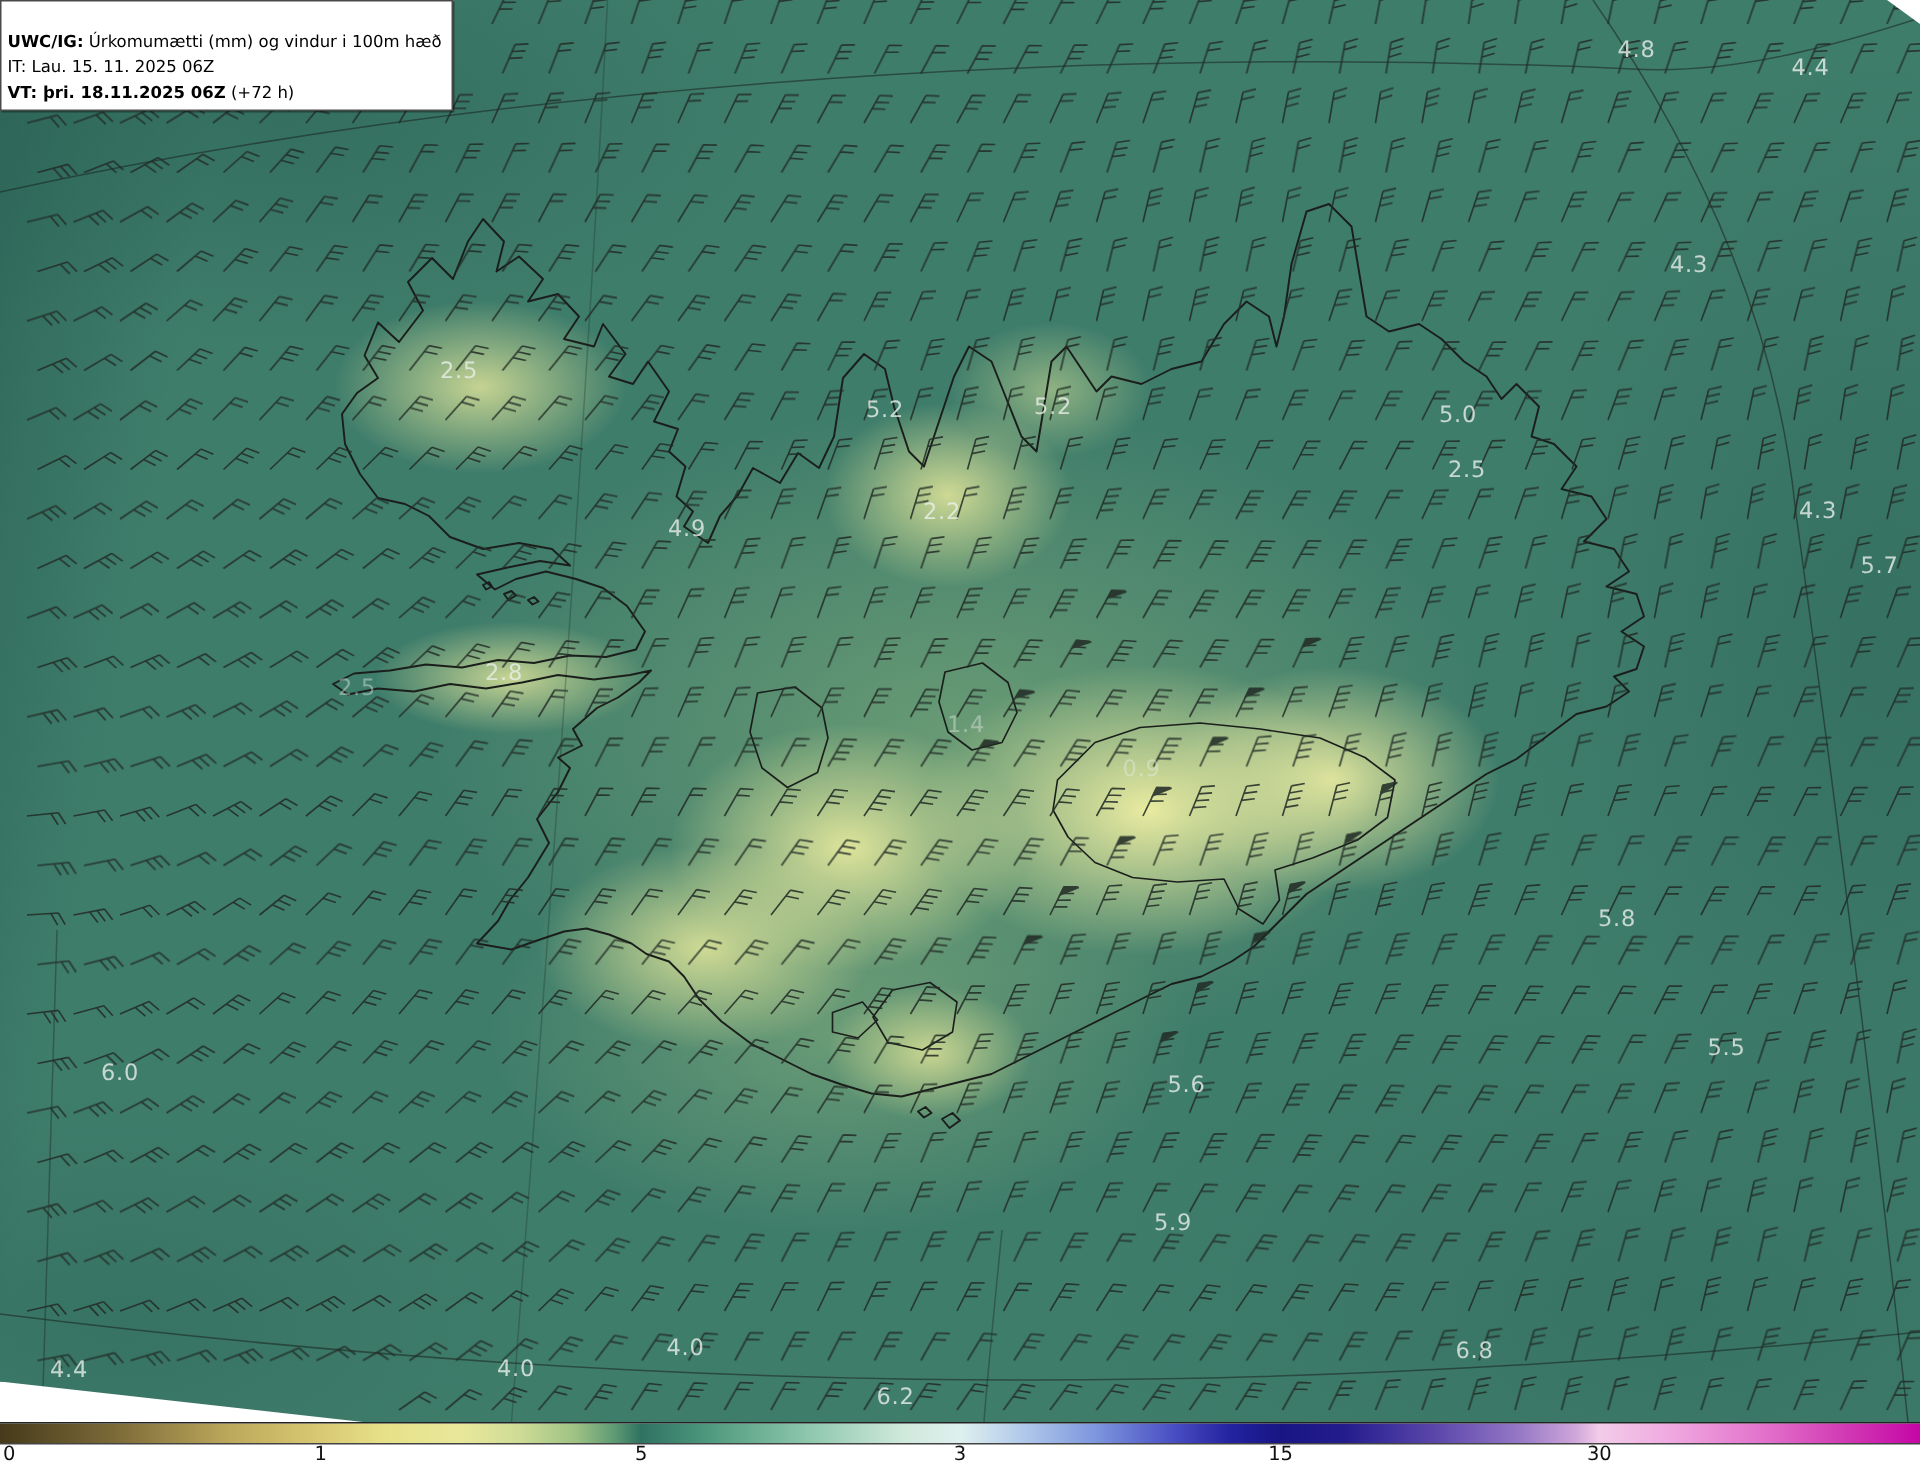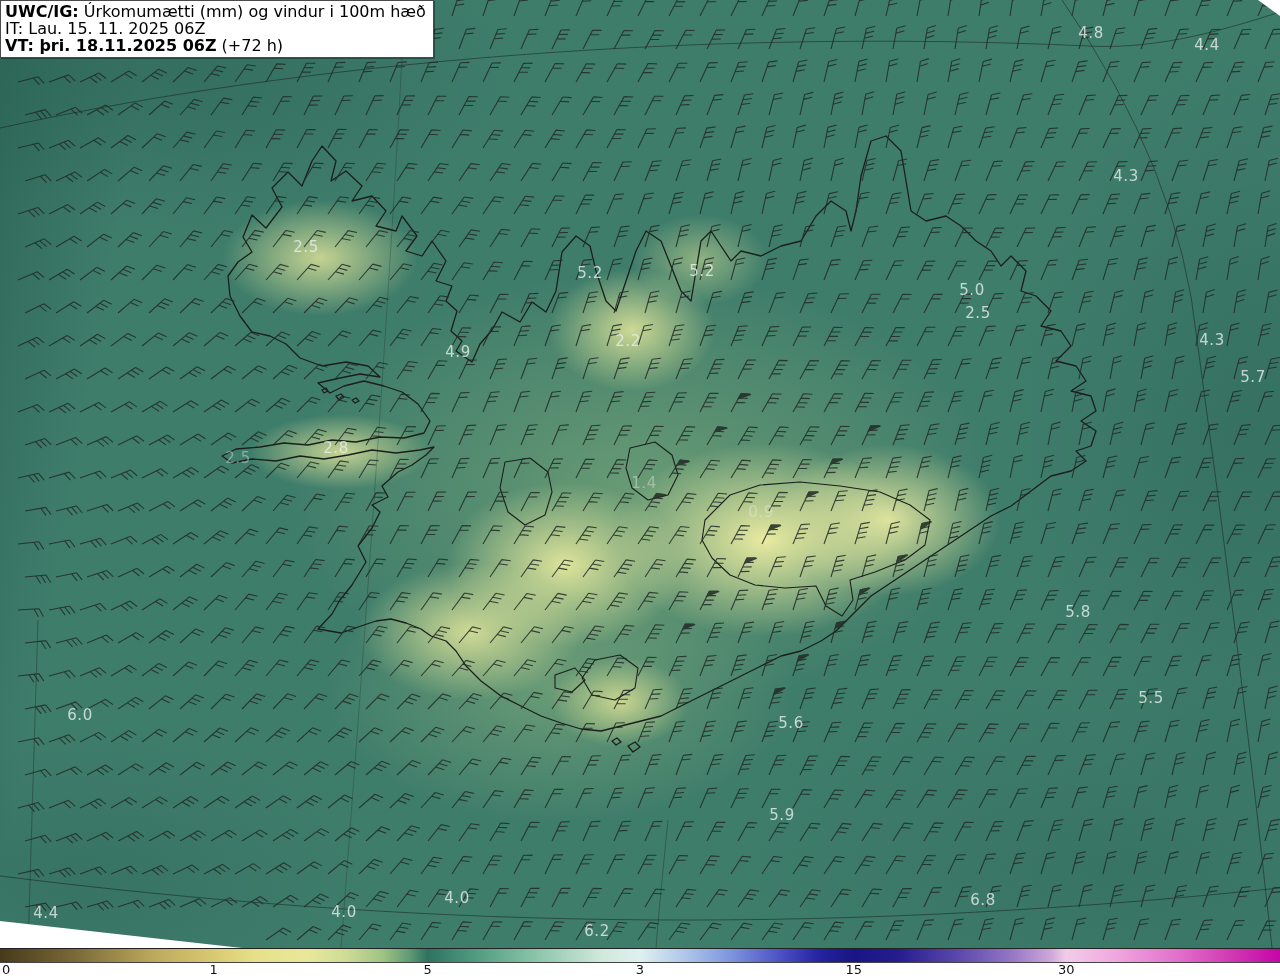--- a/index.html
+++ b/index.html
@@ -31,21 +31,21 @@
   .clabel{position:absolute;transform:translate(-50%,-50%);font-size:15px;color:#e9efe9;opacity:.8;
           letter-spacing:.5px;white-space:nowrap;}
   .clabel.dim{opacity:.42;}
   
   #wedge-bl{position:absolute;left:0;top:921px;width:242px;height:27px;background:#fff;
             clip-path:polygon(0 0,100% 100%,0 100%);}
   #wedge-tr{position:absolute;right:0;top:0;width:22px;height:16px;background:#fff;
             clip-path:polygon(0 0,100% 0,100% 100%);}
   
   #titlebox{position:absolute;left:0;top:0;background:#fff;border:1px solid #4a4a4a;
-            box-shadow:1px 1px 0 rgba(0,0,0,.35);padding:2px 7px 3px 4px;font-size:16px;
+            box-shadow:1px 1px 0 rgba(0,0,0,.35);padding:18px 7px 3px 4px;font-size:11px;
             line-height:17px;color:#000;z-index:30;}
   #titlebox .b{font-weight:bold;}
   
   #cbar{position:absolute;left:0;top:948px;width:1280px;height:30px;background:#fff;border-bottom:2px solid #111;}
   #cbar-bar{position:absolute;left:0;top:0;width:1280px;height:13px;border-top:1px solid #222;border-bottom:1px solid #444;}
   #cbar-ticks{position:absolute;left:0;top:14px;width:1280px;height:14px;}
   .ctick{position:absolute;top:0;font-size:13px;color:#111;transform:translateX(-50%);}
   .ctick.first{transform:none;}
   .ctick.last{transform:translateX(-100%);}
 </style>
@@ -3593,21 +3593,21 @@
         </g>
     </svg>
 
     <div id="labels">
         <div class="clabel" style="left: 1091px; top: 33px;">4.8</div>
         <div class="clabel" style="left: 1207px; top: 45px;">4.4</div>
         <div class="clabel" style="left: 1126px; top: 176px;">4.3</div>
         <div class="clabel" style="left: 306px; top: 247px;">2.5</div>
         <div class="clabel" style="left: 590px; top: 273px;">5.2</div>
         <div class="clabel" style="left: 702px; top: 271px;">5.2</div>
-        <div class="clabel" style="left: 972px; top: 290px;">5.0</div>
+        <div class="clabel" style="left: 972px; top: 276px;">5.0</div>
         <div class="clabel" style="left: 978px; top: 313px;">2.5</div>
         <div class="clabel" style="left: 628px; top: 341px;">2.2</div>
         <div class="clabel" style="left: 1212px; top: 340px;">4.3</div>
         <div class="clabel" style="left: 458px; top: 352px;">4.9</div>
         <div class="clabel" style="left: 1253px; top: 377px;">5.7</div>
         <div class="clabel" style="left: 336px; top: 448px;">2.8</div>
         <div class="clabel dim" style="left: 238px; top: 458px;">2.5</div>
         <div class="clabel dim" style="left: 644px; top: 483px;">1.4</div>
         <div class="clabel dim" style="left: 761px; top: 512px;">0.9</div>
         <div class="clabel" style="left: 1078px; top: 612px;">5.8</div>

